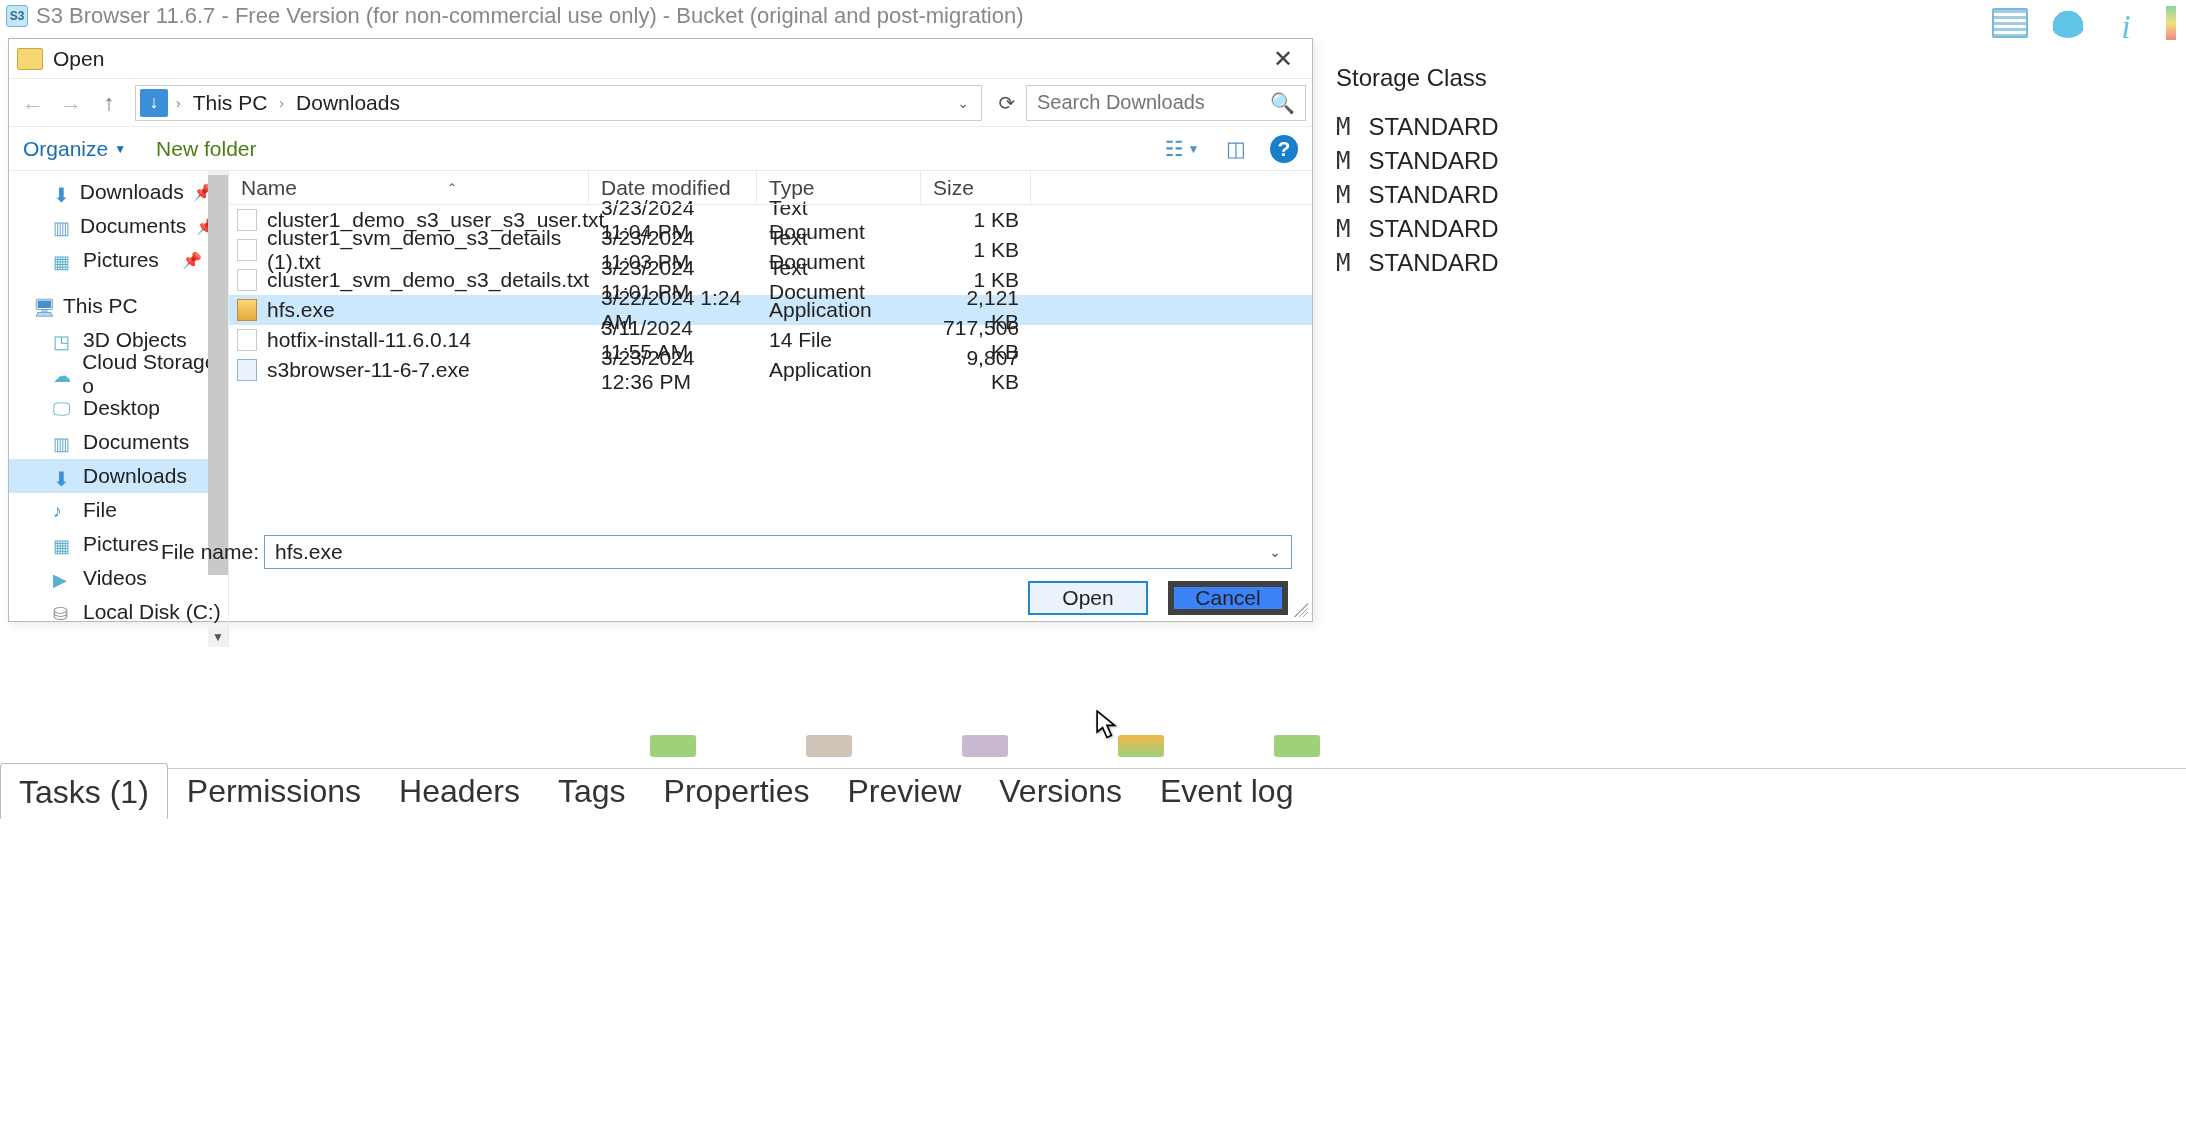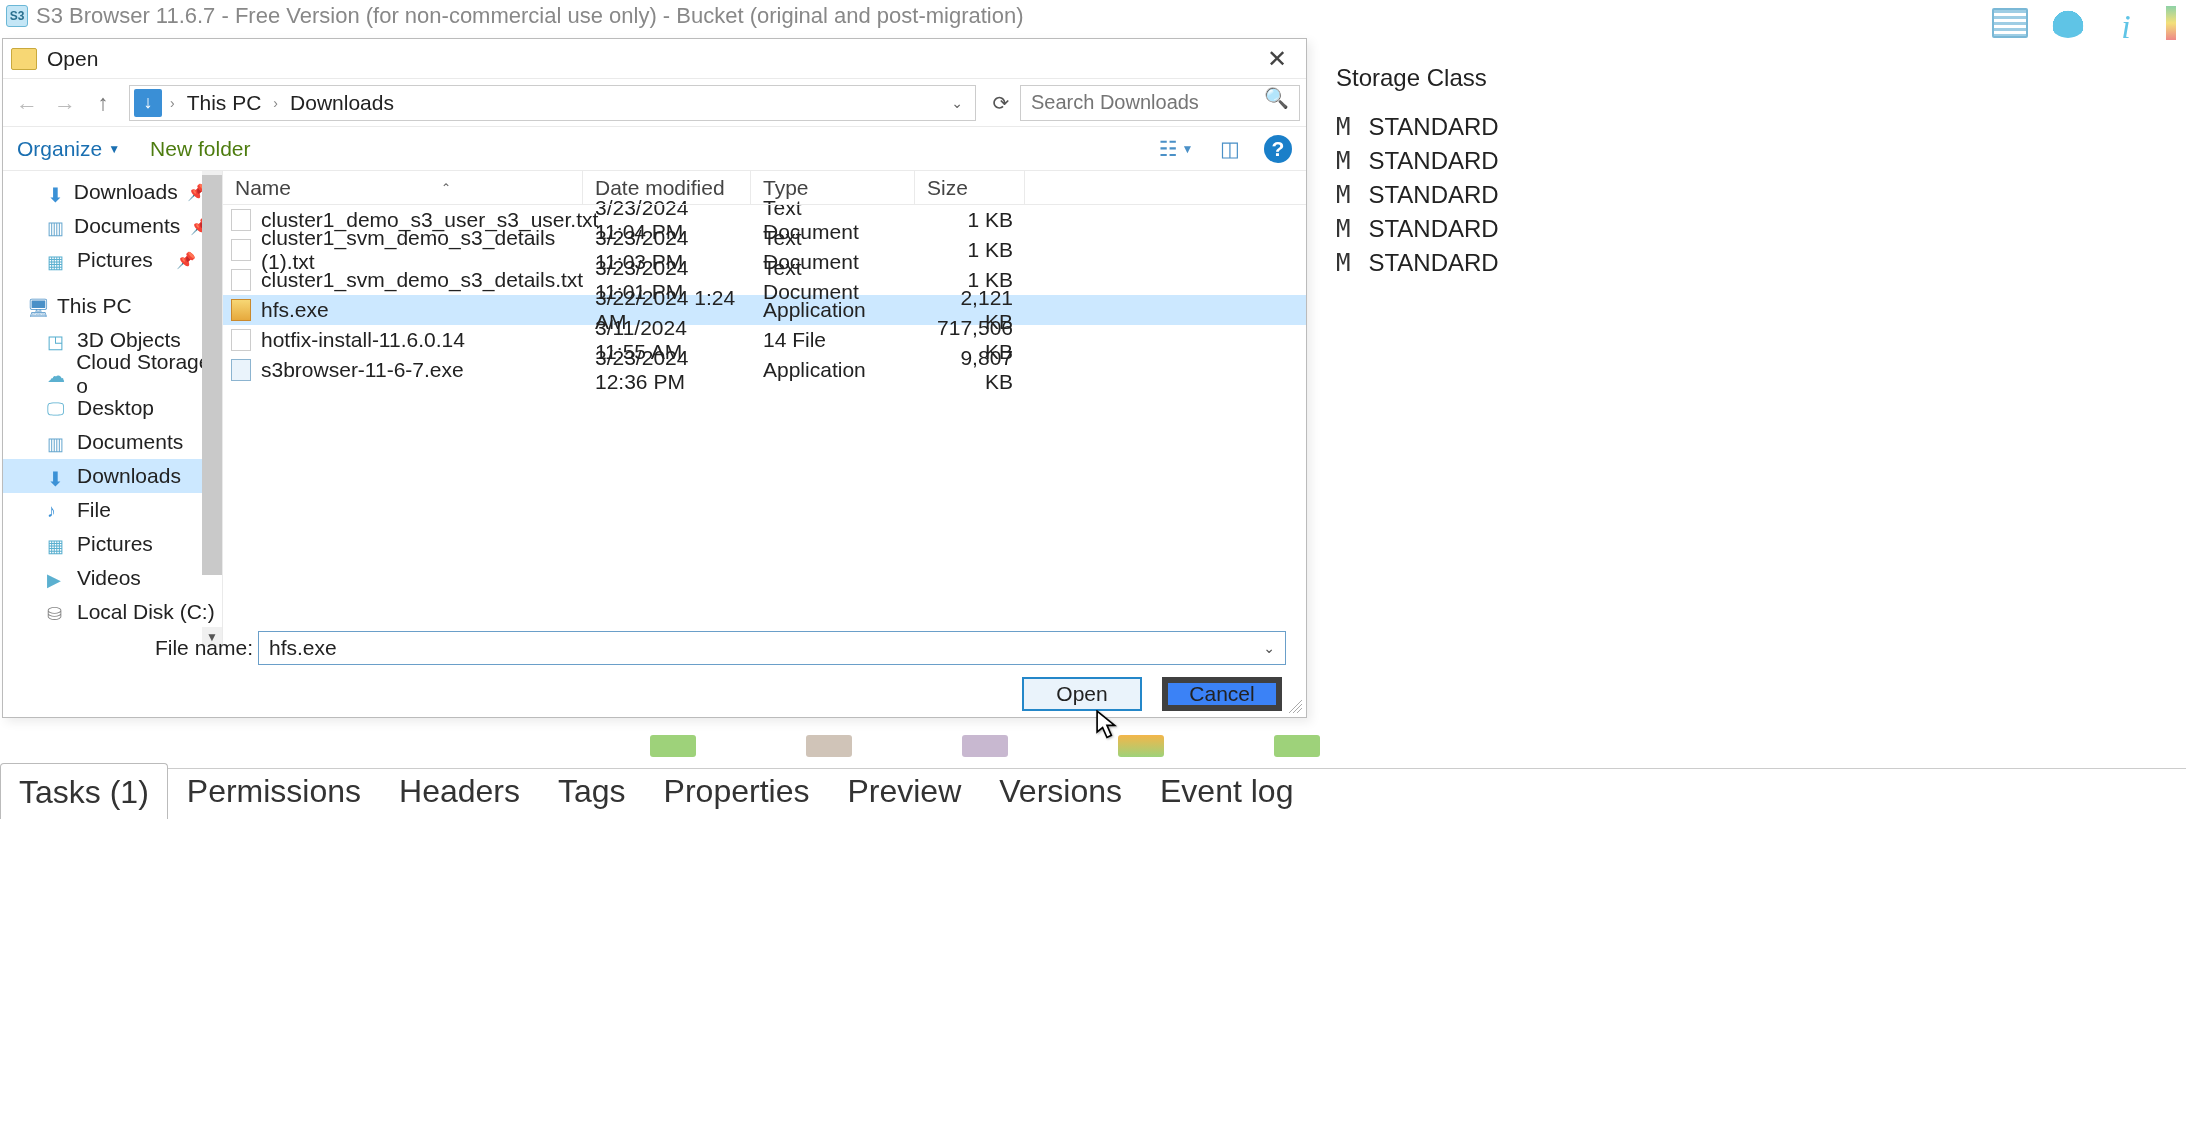--- a/index.html
+++ b/index.html
@@ -14,35 +14,35 @@
   .cloud-icon { background: radial-gradient(circle at 50% 60%, #5fc4e6 60%, transparent 61%); border-radius:50%;}
   .info-icon { color:#5fc4e6; font-size:34px; font-style:italic; font-family:serif; text-align:center;}
   .bar-icon { width:10px; height:34px; background: linear-gradient(#8ed2a7,#f3e07a,#e88); }
 
   .bg-panel { position:absolute; right:0; top:50px; width:850px; height:360px; }
   .bg-header { font-size:24px; color:#222; padding:14px 0 18px 0; }
   .bg-row { font-size:24px; color:#222; padding:3px 0;}
   .bg-m { font-family: monospace; font-size:24px; color:#333; padding-right:18px;}
 
   
-  .dialog { position:absolute; left:2px; top:38px; width:1305px; height:680px; background:#fff; border:1px solid #bbb; box-shadow: 4px 4px 10px rgba(0,0,0,0.08);}
+  .dialog { position:absolute; left:8px; top:38px; width:1305px; height:584px; background:#fff; border:1px solid #bbb; box-shadow: 4px 4px 10px rgba(0,0,0,0.08);}
   .dlg-titlebar { height:40px; display:flex; align-items:center; padding:0 8px; border-bottom:1px solid #eaeaea; position:relative;}
   .dlg-titlebar .folder-icon { width:26px; height:22px; background:#f7d774; border:1px solid #c9a93d; border-radius:2px; margin-right:10px;}
   .dlg-close { position:absolute; right:0; top:0; width:58px; height:40px; display:flex; align-items:center; justify-content:center; font-size:24px; color:#444;}
 
   .dlg-nav { height:48px; display:flex; align-items:center; gap:2px; padding:0 6px; border-bottom:1px solid #eaeaea;}
   .nav-btn { width:36px; height:36px; display:flex; align-items:center; justify-content:center; color:#777; font-size:22px; }
   .nav-btn.disabled { color:#bbb; }
   .breadcrumb { flex:1; height:36px; border:1px solid #ccc; display:flex; align-items:center; padding:0 4px; gap:6px; background:#fff; margin:0 6px;}
   .bc-arrow { width:28px; height:28px; background:#3a8fd6; border-radius:2px; display:flex; align-items:center; justify-content:center; color:#fff; font-size:18px;}
   .bc-sep { color:#888; font-size:14px; padding:0 2px;}
   .bc-item { color:#222; padding:0 4px;}
   .bc-dd { margin-left:auto; color:#666; font-size:14px; padding:0 8px;}
   .refresh { width:34px; height:34px; display:flex; align-items:center; justify-content:center; font-size:20px; color:#555;}
-  .search { width:280px; height:36px; border:1px solid #ccc; display:flex; padding:0 10px; color:#888;}
+  .search { width:280px; height:36px; border:1px solid #ccc; display:flex; align-items:center; padding:0 10px; color:#888;}
   .search input { border:none; outline:none; width:100%; font-size:20px; color:#888; background:transparent;}
   .search .mag { font-size:20px;}
 
   .dlg-toolbar { height:44px; display:flex; align-items:center; padding:0 14px; gap:30px; border-bottom:1px solid #eaeaea;}
   .org-btn { color:#1a6fb1; display:flex; align-items:center; gap:6px;}
   .org-btn .dd { font-size:12px;}
   .newf-btn { color:#4d7c0f;}
   .tb-right { margin-left:auto; display:flex; align-items:center; gap:14px;}
   .view-btn { width:40px; height:28px; border:1px solid transparent; display:flex; align-items:center; justify-content:center; color:#4a90c7;}
   .help-btn { width:28px; height:28px; border-radius:50%; background:#1a7fc9; color:#fff; display:flex; align-items:center; justify-content:center; font-weight:bold;}

